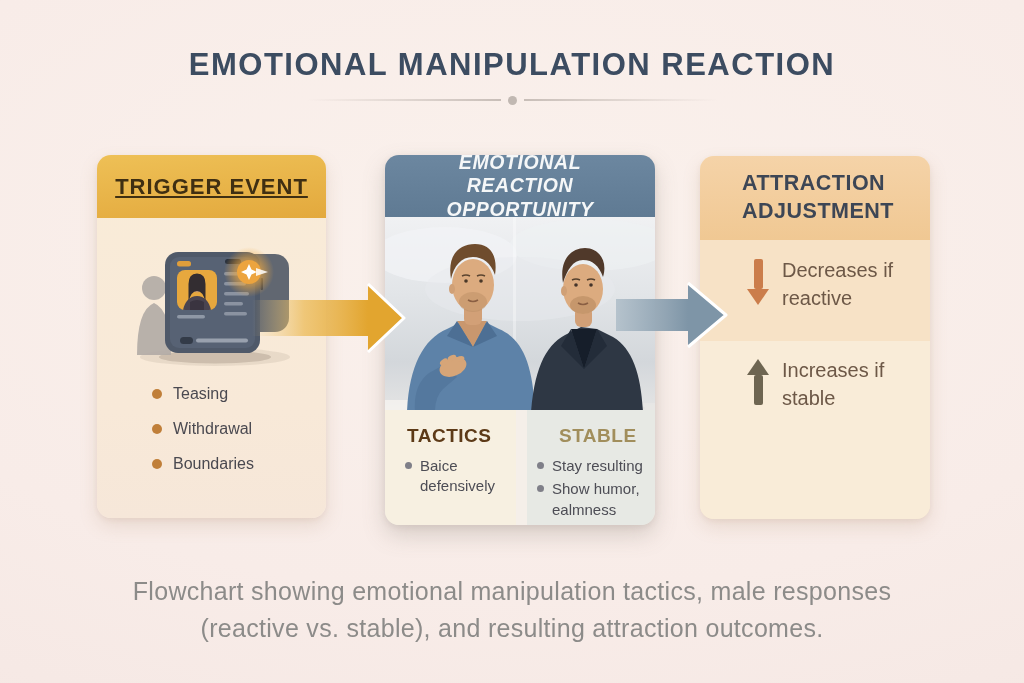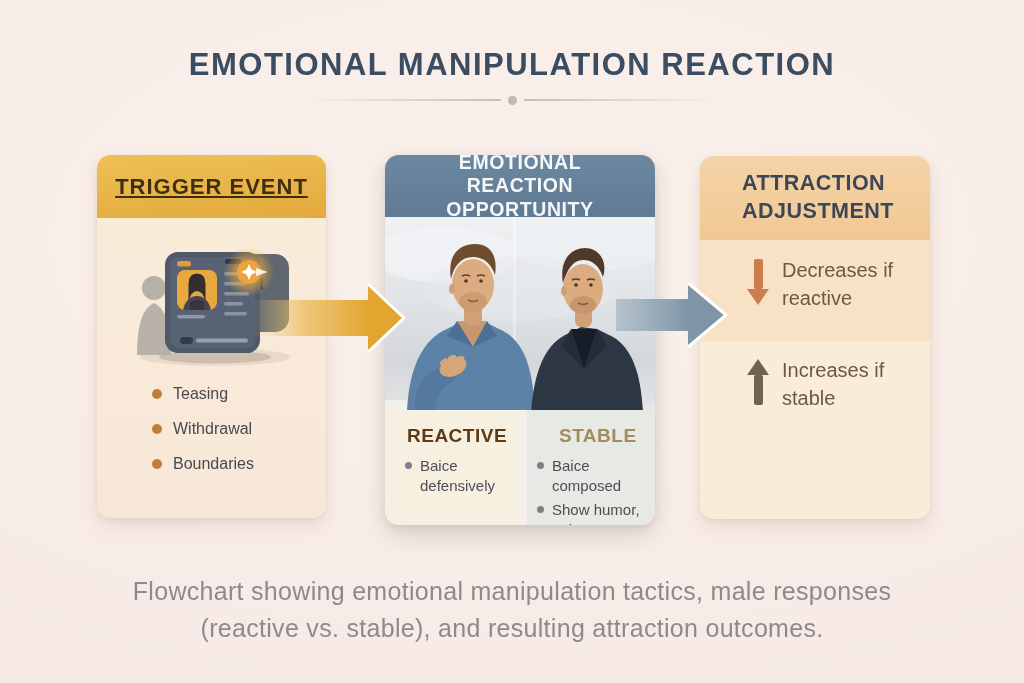--- a/index.html
+++ b/index.html
@@ -26,21 +26,21 @@
     background:linear-gradient(180deg,#f9ecd8 0%,#f8e9d8 70%,#f6e7d9 100%);}
   .panel-reaction{left:385px;top:155px;width:270px;height:370px;background:#efeae2;
     box-shadow:0 10px 22px rgba(120,110,100,.25), 0 2px 6px rgba(120,110,100,.12);}
   .panel-attraction{left:700px;top:156px;width:230px;height:363px;background:#f8ead2;}
   .hdr{display:flex;align-items:center;justify-content:center;text-align:center;font-weight:bold;}
   .hdr-gold{position:absolute;top:0;left:0;width:100%;height:63px;
     background:linear-gradient(175deg,#eec056 0%,#e3a93d 100%);
     color:#3f2f12;font-size:22px;letter-spacing:1px;text-decoration:underline;}
   .hdr-slate{position:absolute;top:0;left:0;width:100%;height:62px;
     background:linear-gradient(180deg,#6c87a0 0%,#5f7a93 100%);
-    color:#f5f7f8;font-size:19.5px;letter-spacing:.6px;line-height:1.2;padding:0 32px;}
+    color:#f5f7f8;font-size:19.5px;letter-spacing:.6px;line-height:1.2;padding:0 32px;font-style:italic;}
   .hdr-peach{position:absolute;top:0;left:0;width:100%;height:84px;
     background:linear-gradient(180deg,#f5d3a8 0%,#f0c893 100%);
     color:#3d4655;font-size:21.5px;letter-spacing:.5px;line-height:1.28;
     justify-content:flex-start;text-align:left;padding-left:42px;}
   
   .trigger-illo{position:absolute;left:0;top:85px;width:230px;height:130px;}
   .bullets{position:absolute;left:55px;top:228px;list-style:none;margin:0;padding:0;}
   .bullets li{display:flex;align-items:center;margin-bottom:14px;height:21px;
     font-size:16px;color:#4a4950;}
   .dot-gold{width:10px;height:10px;border-radius:50%;background:#c07f39;margin-right:11px;flex:none;}
@@ -236,35 +236,35 @@
           <circle cx="206" cy="68" r="1.8" fill="#44332a"></circle>
           <path d="M187 63 Q191 61 195 63" stroke="#55402e" stroke-width="1.5" fill="none"></path>
           <path d="M202 63 Q206 61 210 63" stroke="#55402e" stroke-width="1.5" fill="none"></path>
           <path d="M193 86 Q198 89 203 86" stroke="#8a5f43" stroke-width="1.6" fill="none"></path>
         </g>
       </svg>
     </div>
 
     <div class="cols">
       <div class="col col-reactive">
-        <div class="col-label label-reactive">REACTIVE</div>
+        <div class="col-label label-reactive">TACTICS</div>
         <ul>
           <li>
             <span class="dot-gray"></span>
             <span>Baice defensively</span>
           </li>
         </ul>
       </div>
       <div class="col-gap"></div>
       <div class="col col-stable">
         <div class="col-label label-stable">STABLE</div>
         <ul>
           <li>
             <span class="dot-gray"></span>
-            <span>Baice composed</span>
+            <span>Stay resulting</span>
           </li>
           <li>
             <span class="dot-gray"></span>
             <span>Show humor, ealmness</span>
           </li>
         </ul>
       </div>
     </div>
   </section>
 

